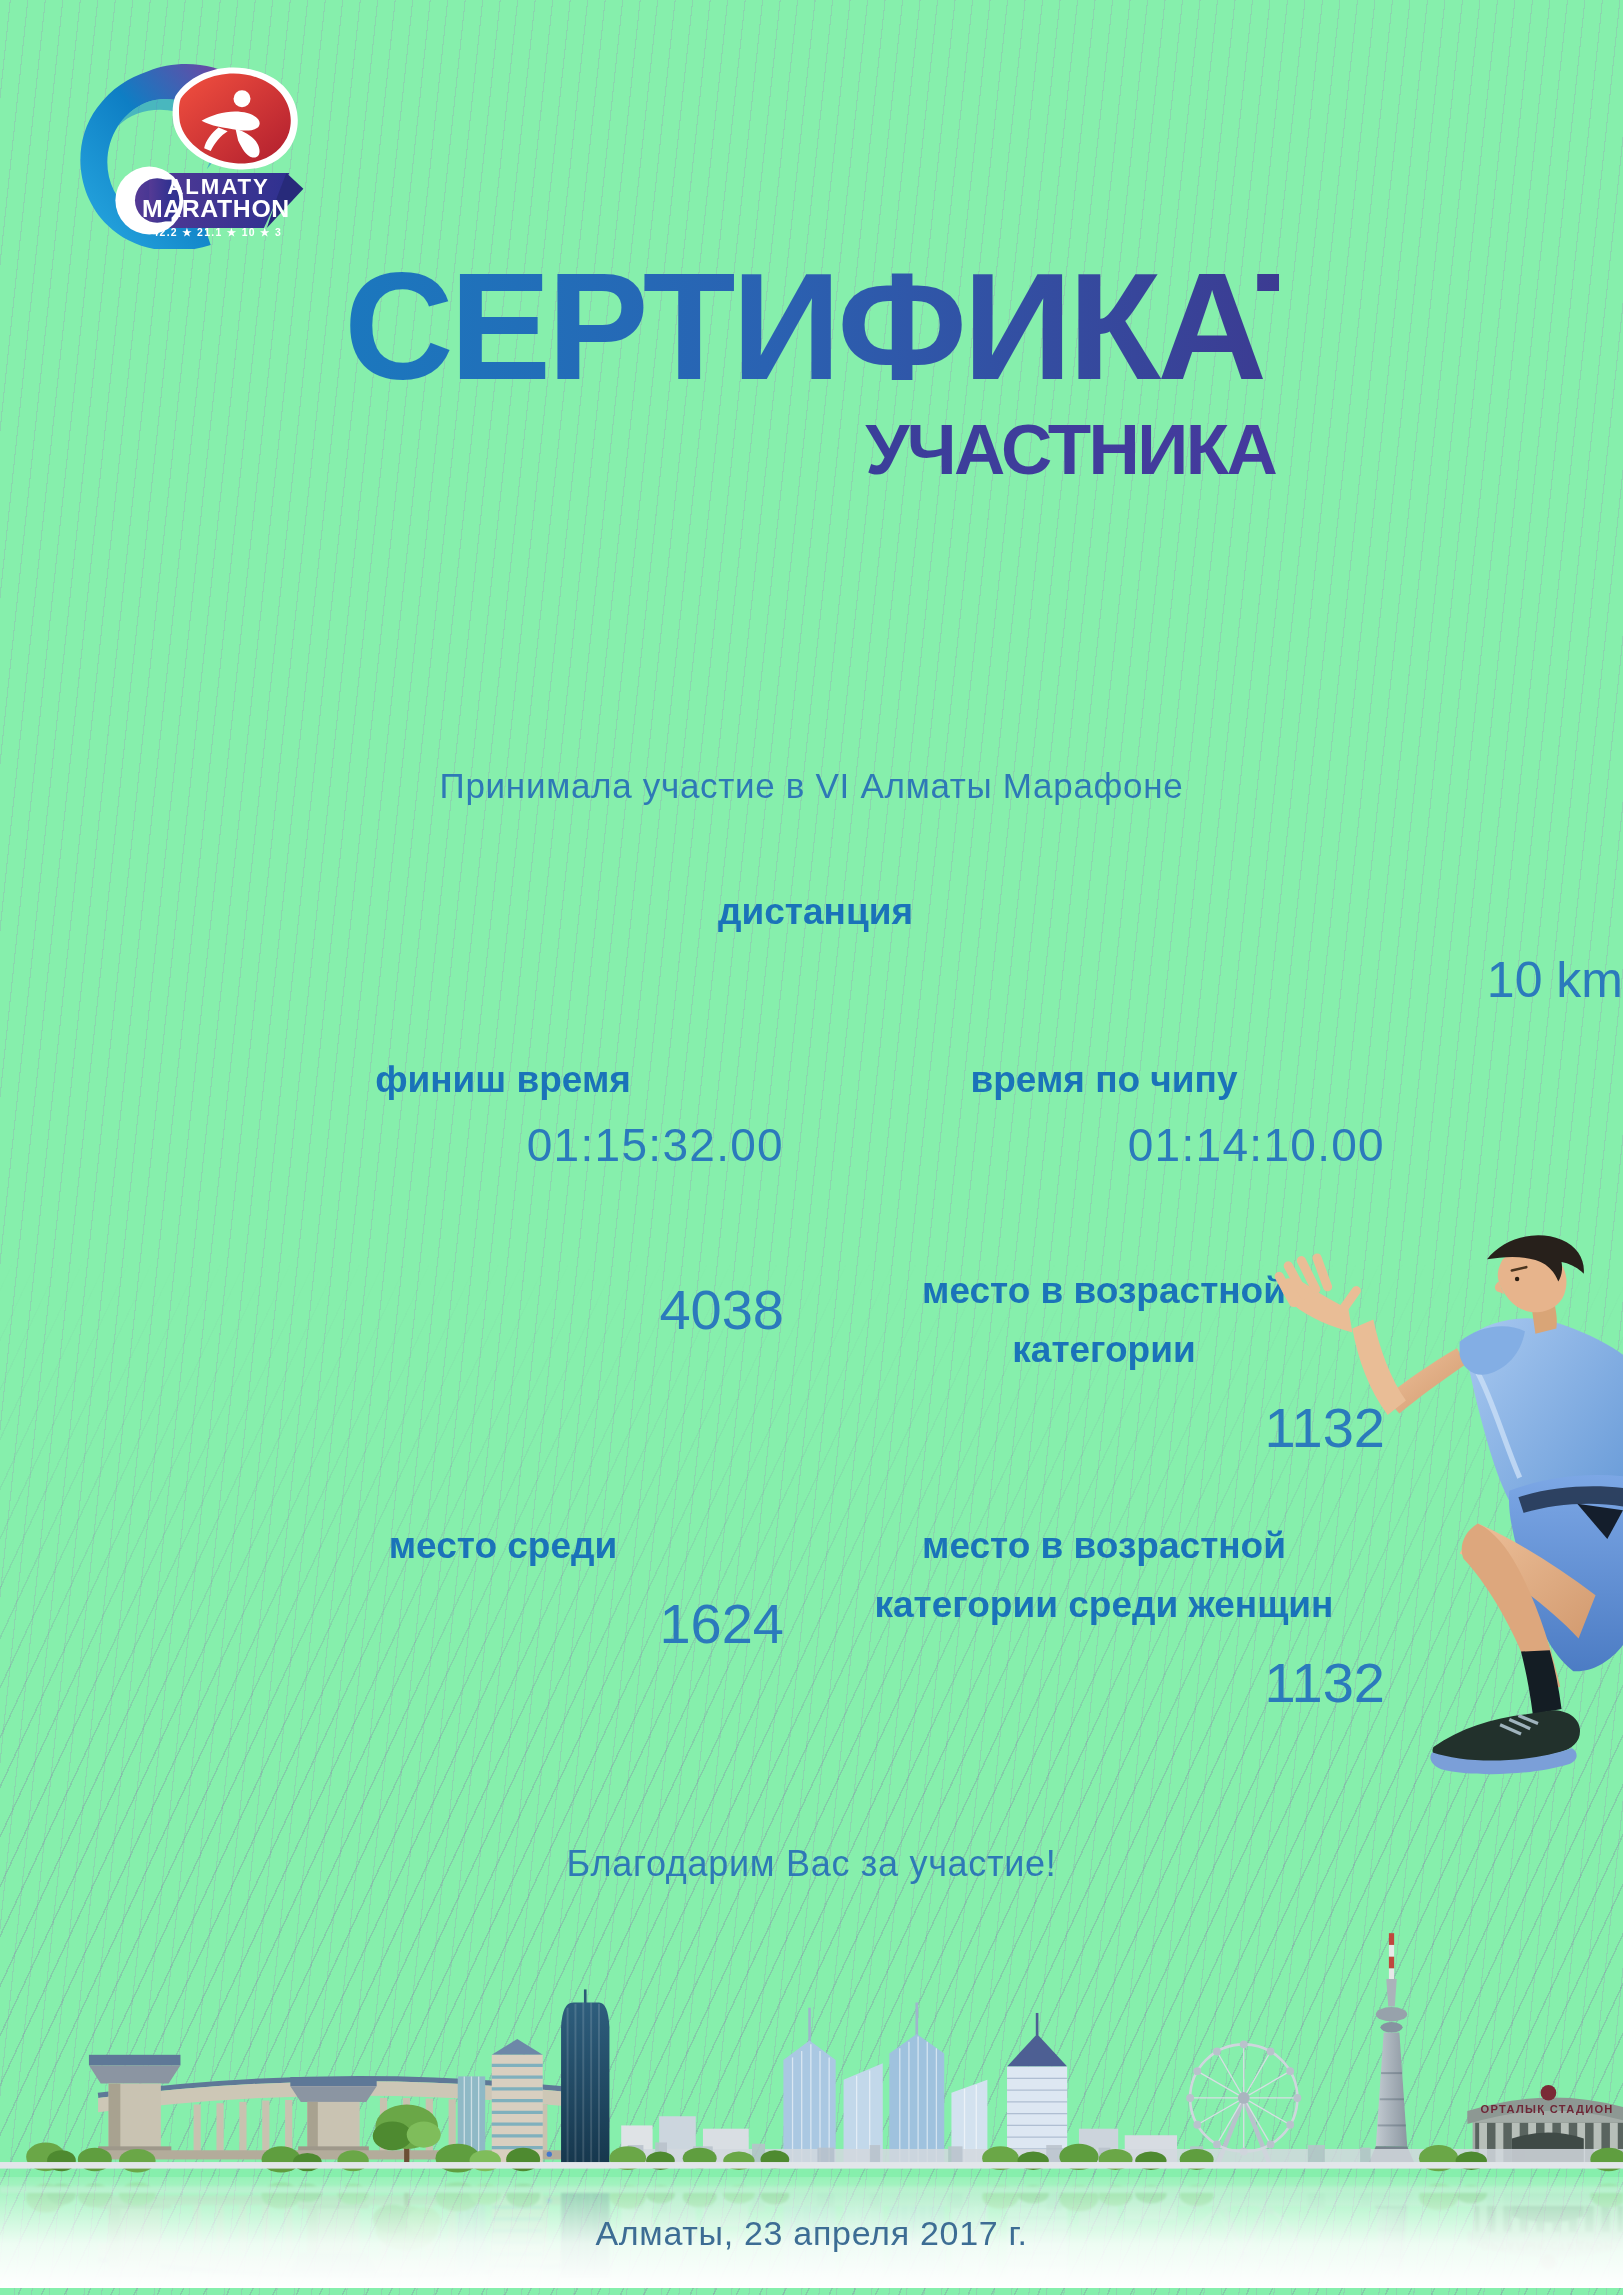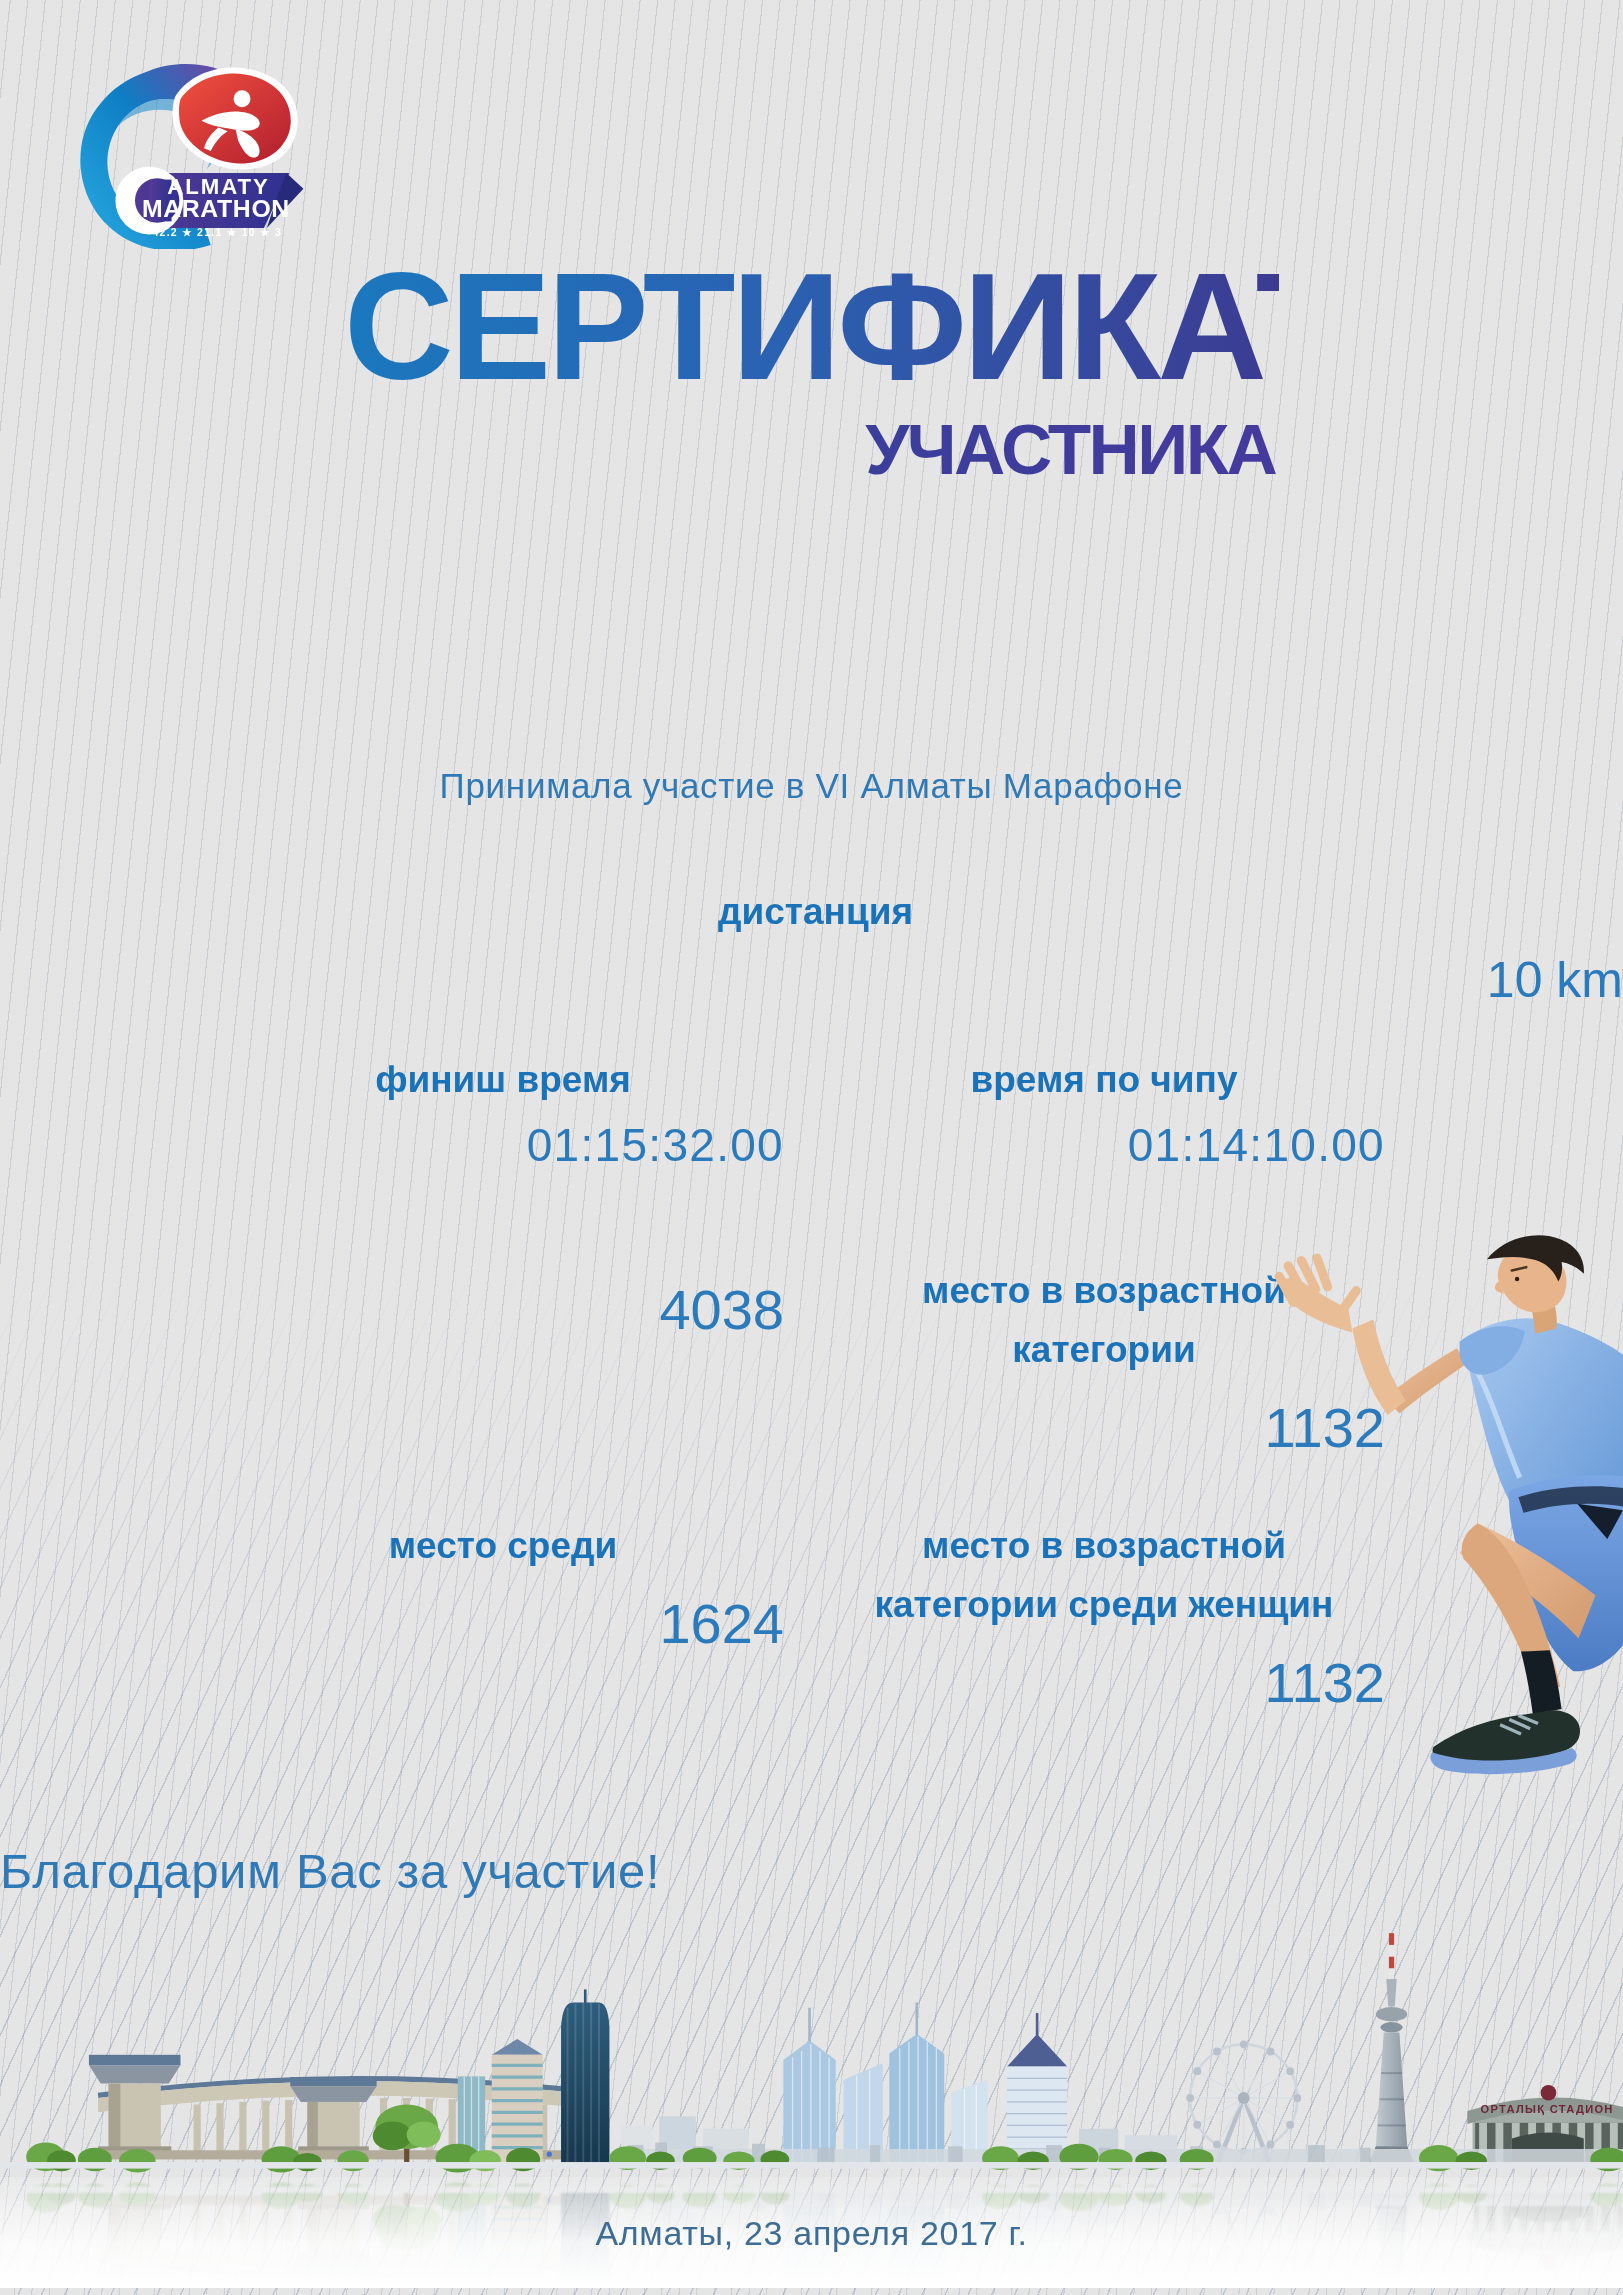--- a/index.html
+++ b/index.html
@@ -1,18 +1,18 @@
 <!DOCTYPE html>
 <html style="font-size:10.5px"><head>
 <meta charset="utf-8">
 <style>
   html,body{margin:0;padding:0;background:#ffffff;}
   .page{
     position:relative; width:1623px; height:2295px; overflow:hidden;
-    background:#e5e5e5;
+    background:#86efac;
     font-family:"Liberation Sans", sans-serif;
   }
   
   .page::before{
     content:""; position:absolute; inset:-196px; z-index:0; pointer-events:none;
     background:repeating-linear-gradient(96deg,
       rgba(150,162,178,0) 0px, rgba(150,162,178,0) 16.3px,
       rgba(150,162,178,0.33) 16.3px, rgba(150,162,178,0.33) 17.4px);
   }
   .page::after{
@@ -53,21 +53,21 @@
 
   .recipient{
     left:0; right:0; top:557px; text-align:center;
     font-family:"DejaVu Serif", serif; font-style:italic;
     font-size:103px; line-height:1.25; color:#1a69b2; letter-spacing:1.3px;
     white-space:nowrap;
   }
 
   .light-line{font-weight:300; letter-spacing:0.7px; color:#2e79b6;}
   .participation{left:0; right:0; top:766px; text-align:center; font-size:35px;}
-  .thanks{left:0; right:0; top:1843px; font-size:49px;}
+  .thanks{left:0; right:0; top:1843px; text-align:center; font-size:36px;}
 
   .distance-block{left:8px; right:0; top:882px; text-align:center;}
   .stat-label{font-size:37px; font-weight:700; color:#1a73b9; line-height:59px;}
   .stat-value{font-weight:300; color:#2b7abc; line-height:1.15;text-align:right;}
   .distance-block .stat-value{font-size:50px; margin-top:10.5px;}
 
   .stat{position:absolute; width:562px; text-align:center;}
   .stat.col-left{left:222px;}
   .stat.col-right{left:823px;}
   .row1{top:1050px;} .row1 .stat-value{font-size:46px; margin-top:10px; letter-spacing:1.3px;}

